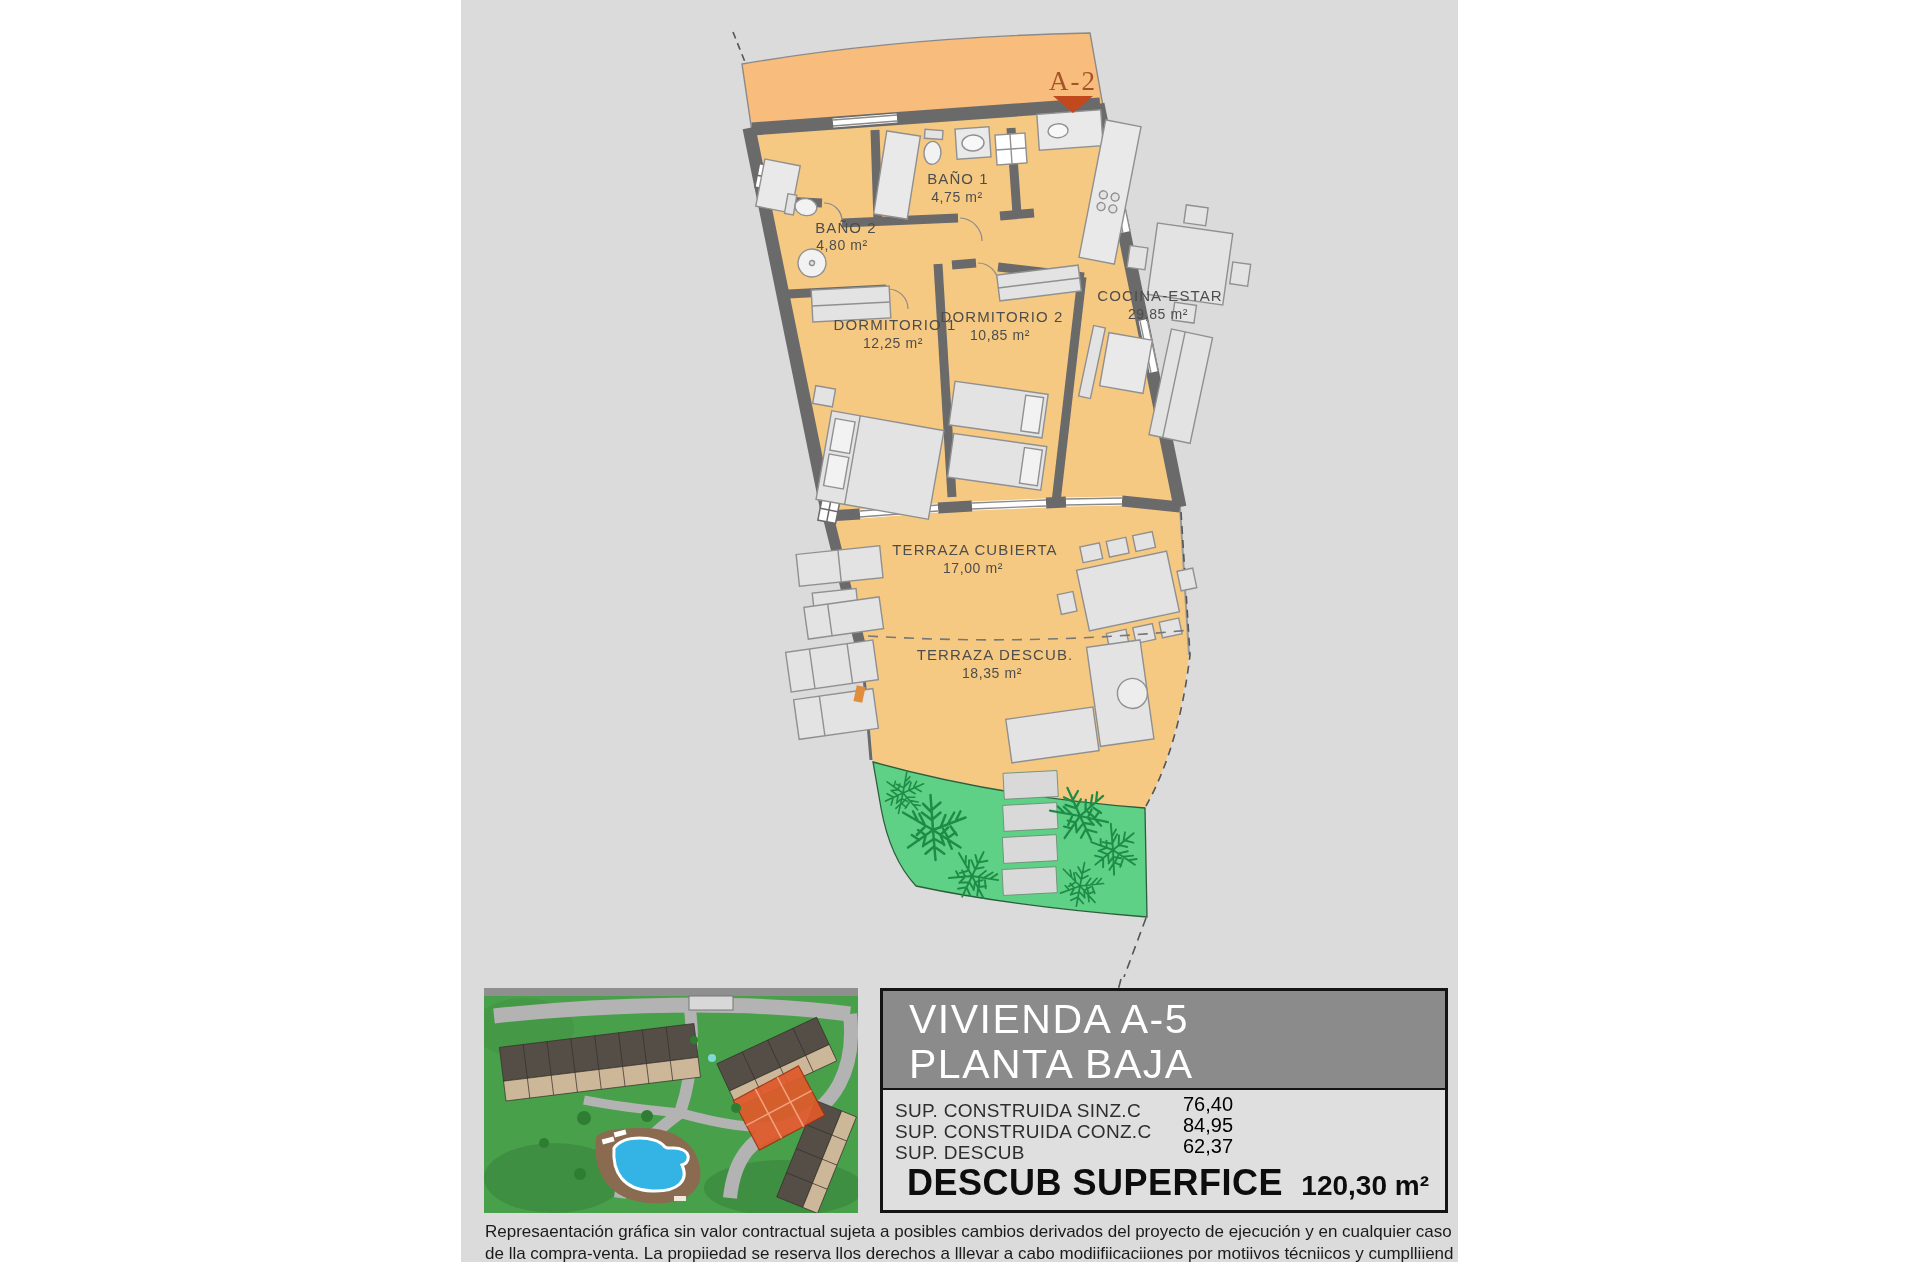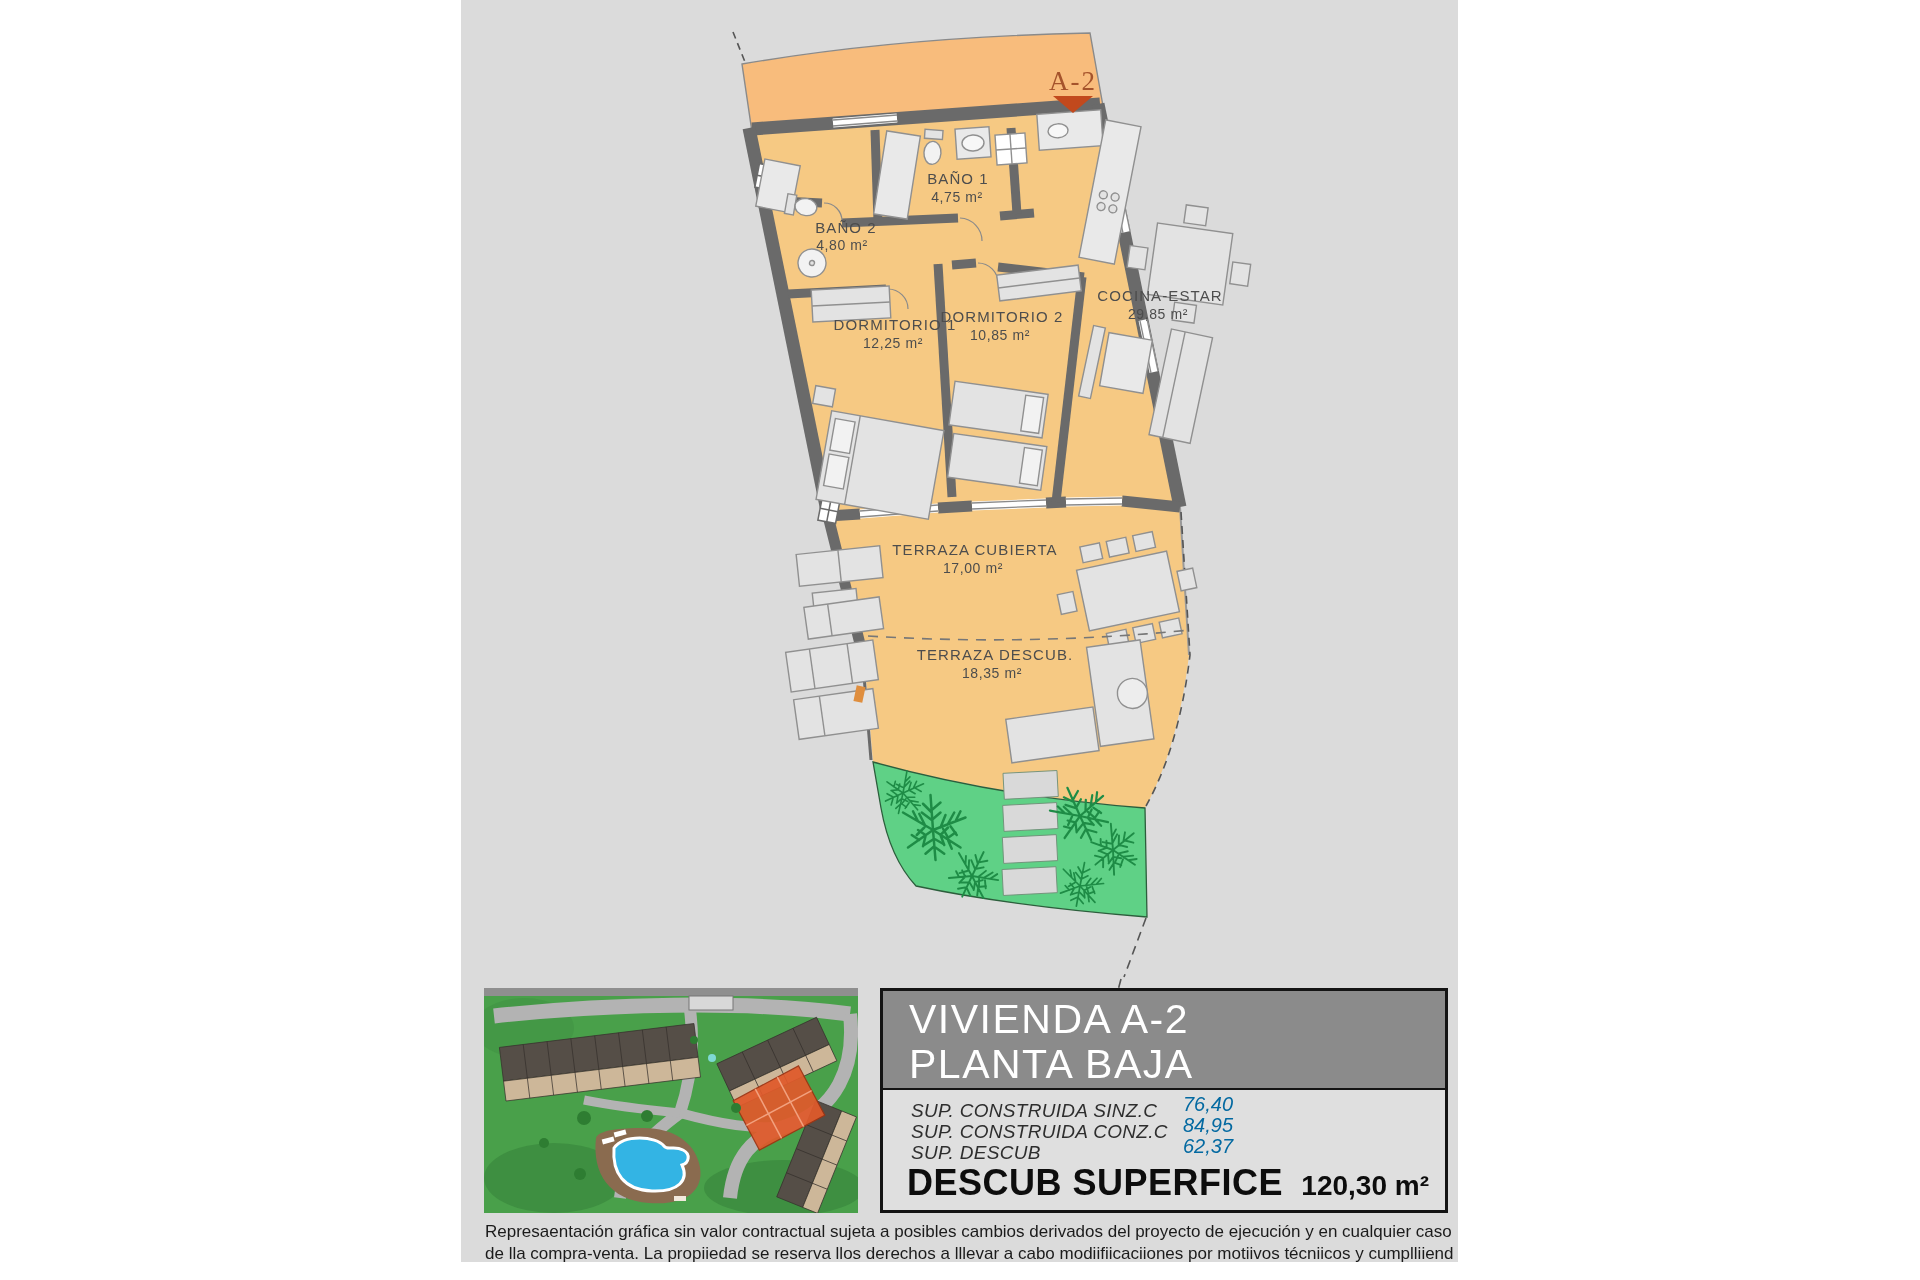--- a/index.html
+++ b/index.html
@@ -10,24 +10,24 @@
   .room-name{font-size:15px;letter-spacing:1.1px;fill:#4d4d4d;text-anchor:middle;}
   .room-area{font-size:14px;letter-spacing:0.6px;fill:#4d4d4d;text-anchor:middle;}
   .unit-marker{font-family:"Liberation Serif",serif;font-size:27px;letter-spacing:2px;
                fill:#A5532B;text-anchor:middle;}
   
   .tblock{position:absolute;left:880px;top:988px;width:568px;height:225px;
           border:3px solid #141414;background:#DFDFDF;box-sizing:border-box;}
   .tblock .hdr{height:99px;background:#8B8B8B;color:#ffffff;padding:6px 0 0 26px;
                border-bottom:2px solid #141414;box-sizing:border-box;}
   .tblock .hdr .tl{font-size:41px;line-height:45px;letter-spacing:1.5px;font-weight:normal;}
-  .tblock .rows{position:relative;padding:10px 0 0 28px;font-style:italic;}
+  .tblock .rows{position:relative;padding:10px 0 0 12px;}
   .tblock .rows .lblcol div{font-size:19px;line-height:21px;color:#2e2e2e;letter-spacing:0.3px;}
   .tblock .valcol{position:absolute;left:300px;top:4px;}
-  .tblock .valcol div{font-size:20px;line-height:21px;color:#0369a1;}
+  .tblock .valcol div{font-size:20px;line-height:21px;color:#000000;}
   .tblock .total{position:absolute;left:24px;right:16px;bottom:6px;display:flex;
                  justify-content:space-between;align-items:baseline;}
   .tblock .total .lbl{font-weight:bold;font-size:36px;color:#0d0d0d;letter-spacing:0.5px;}
   .tblock .total .val{font-weight:bold;font-size:28px;color:#0d0d0d;}
   
   .disclaimer{position:absolute;left:485px;top:1221px;width:968px;height:46px;overflow:hidden;}
   .disclaimer div{font-size:17px;line-height:22px;color:#1b1b1b;white-space:nowrap;overflow:hidden;}
   .photo{position:absolute;left:484px;top:988px;width:374px;height:225px;}
 </style>
 </head>
@@ -358,21 +358,21 @@
         <circle cx="163" cy="128" r="6"></circle>
       <circle cx="60" cy="155" r="5"></circle>
         <circle cx="252" cy="120" r="5"></circle>
       <circle cx="96" cy="186" r="6"></circle>
         <circle cx="210" cy="52" r="4"></circle>
     </g>
   </svg>
 
   <div class="tblock">
     <div class="hdr">
-      <div class="tl">VIVIENDA A-2</div>
+      <div class="tl">VIVIENDA A-5</div>
       <div class="tl">PLANTA BAJA</div>
     </div>
     <div class="rows">
       <div class="lblcol">
         <div>SUP. CONSTRUIDA SINZ.C</div>
         <div>SUP. CONSTRUIDA CONZ.C</div>
         <div>SUP. DESCUB</div>
       </div>
       <div class="valcol">
         <div>76,40</div>

